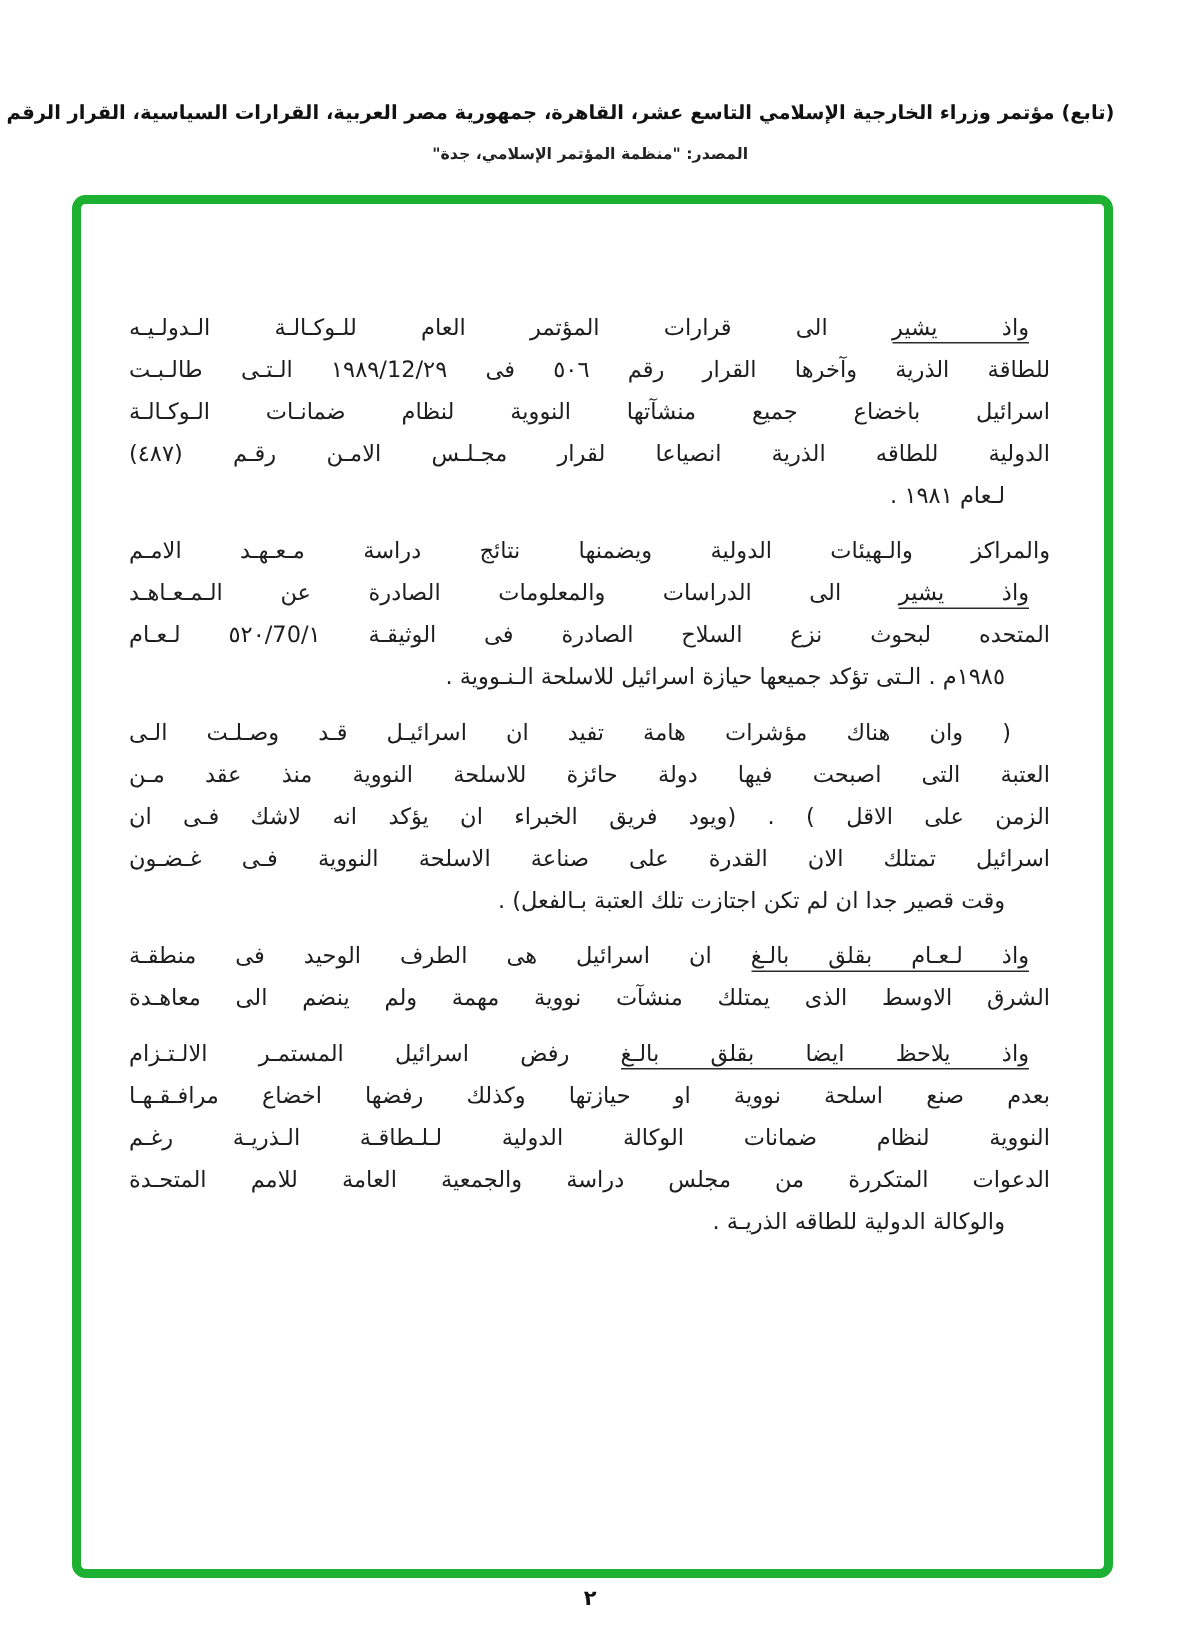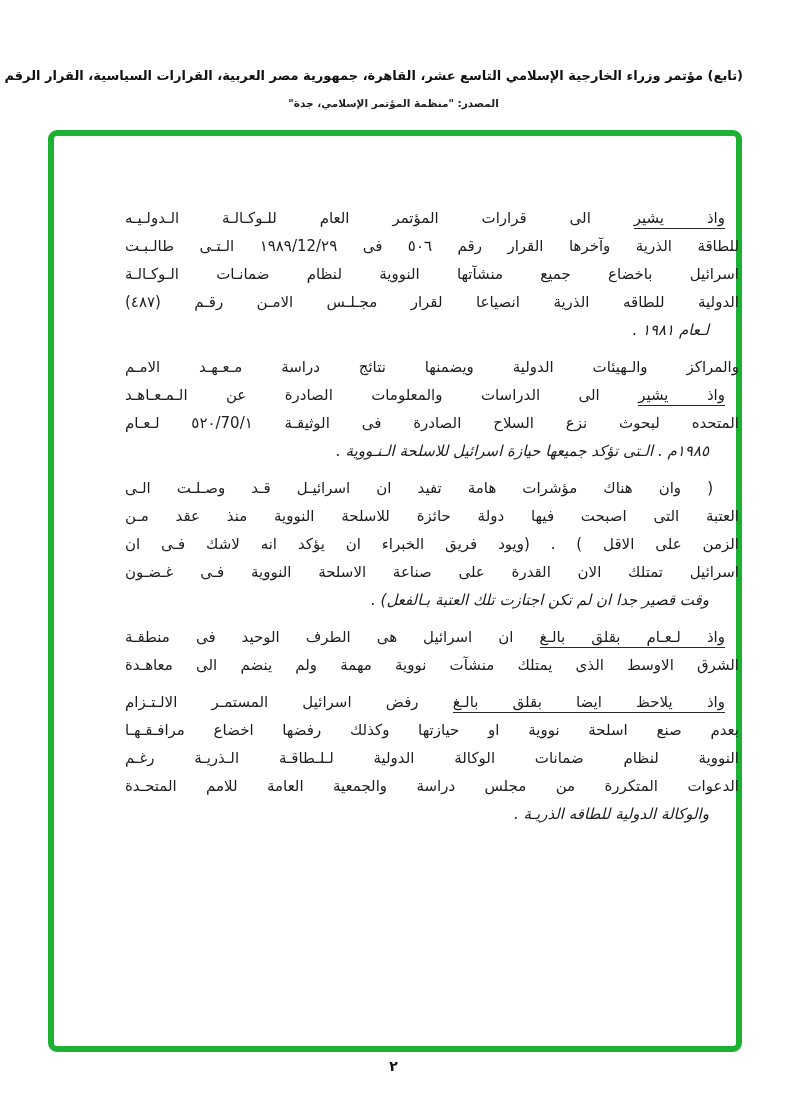--- a/index.html
+++ b/index.html
@@ -17,31 +17,31 @@
     position:absolute;top:97px;left:0;right:0;text-align:center;direction:rtl;
     font-size:10.5px;font-weight:bold;color:#222;
   }
   .doc-frame{
     position:absolute;left:48px;top:130px;width:694px;height:922px;
     box-sizing:border-box;border:6px solid #1cb132;border-radius:9px;
     background:transparent;
   }
   .doc-body{
     position:absolute;top:204px;left:86px;width:614px;direction:rtl;
-    font-size:15px;line-height:28px;color:#1d1d1d;margin-left:39px;
+    font-size:15px;line-height:28px;color:#1d1d1d;
   }
   .para{margin:0 0 9px 0;}
   .line{
     direction:rtl;white-space:nowrap;
     text-align:justify;text-align-last:justify;
   }
   .line.first-indent{padding-right:14px;}
   .line.big-indent{padding-right:26px;}
   .line.last{
-    text-align:center;text-align-last:right;padding-left:0;padding-right:30px;font-style:italic;
+    text-align:center;text-align-last:right;padding-left:0;padding-right:30px;
   }
   .u{
     border-bottom:1.6px solid #2a2a2a;padding-bottom:1px;
   }
   .page-number{
     position:absolute;top:1058px;left:0;right:0;text-align:center;
     font-size:14px;font-weight:bold;color:#111;
   }
 </style>
 </head>

